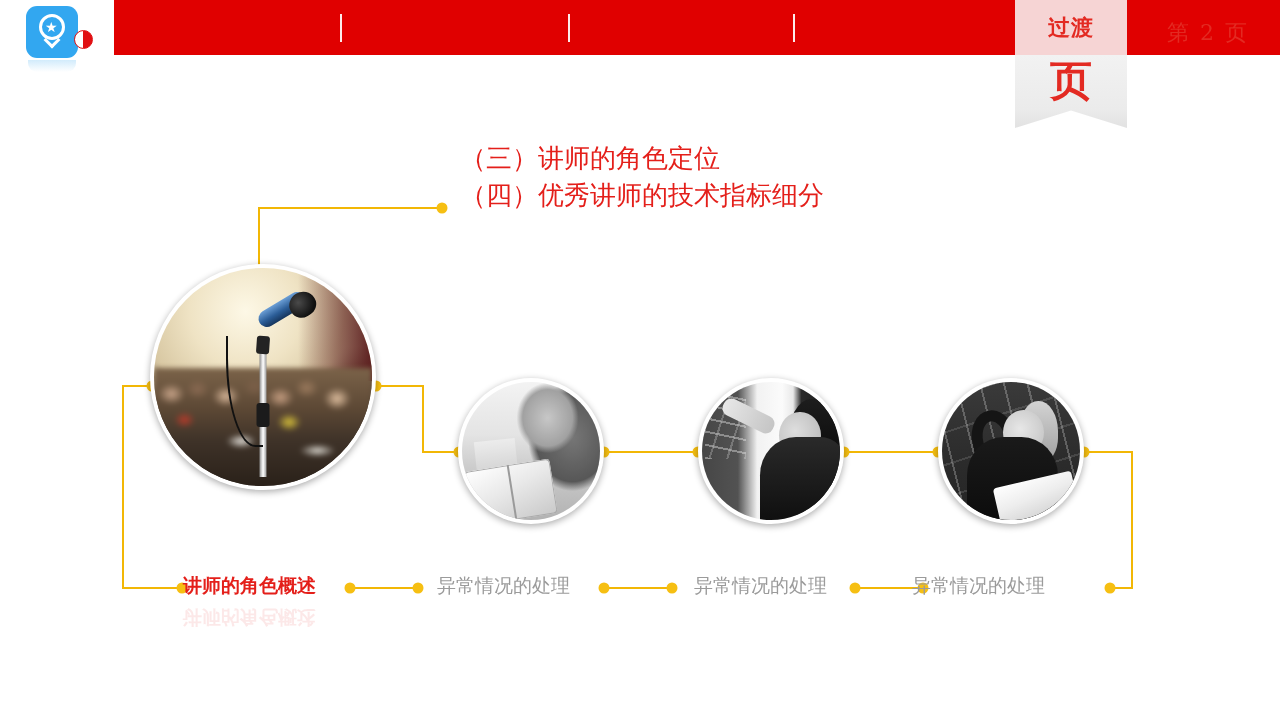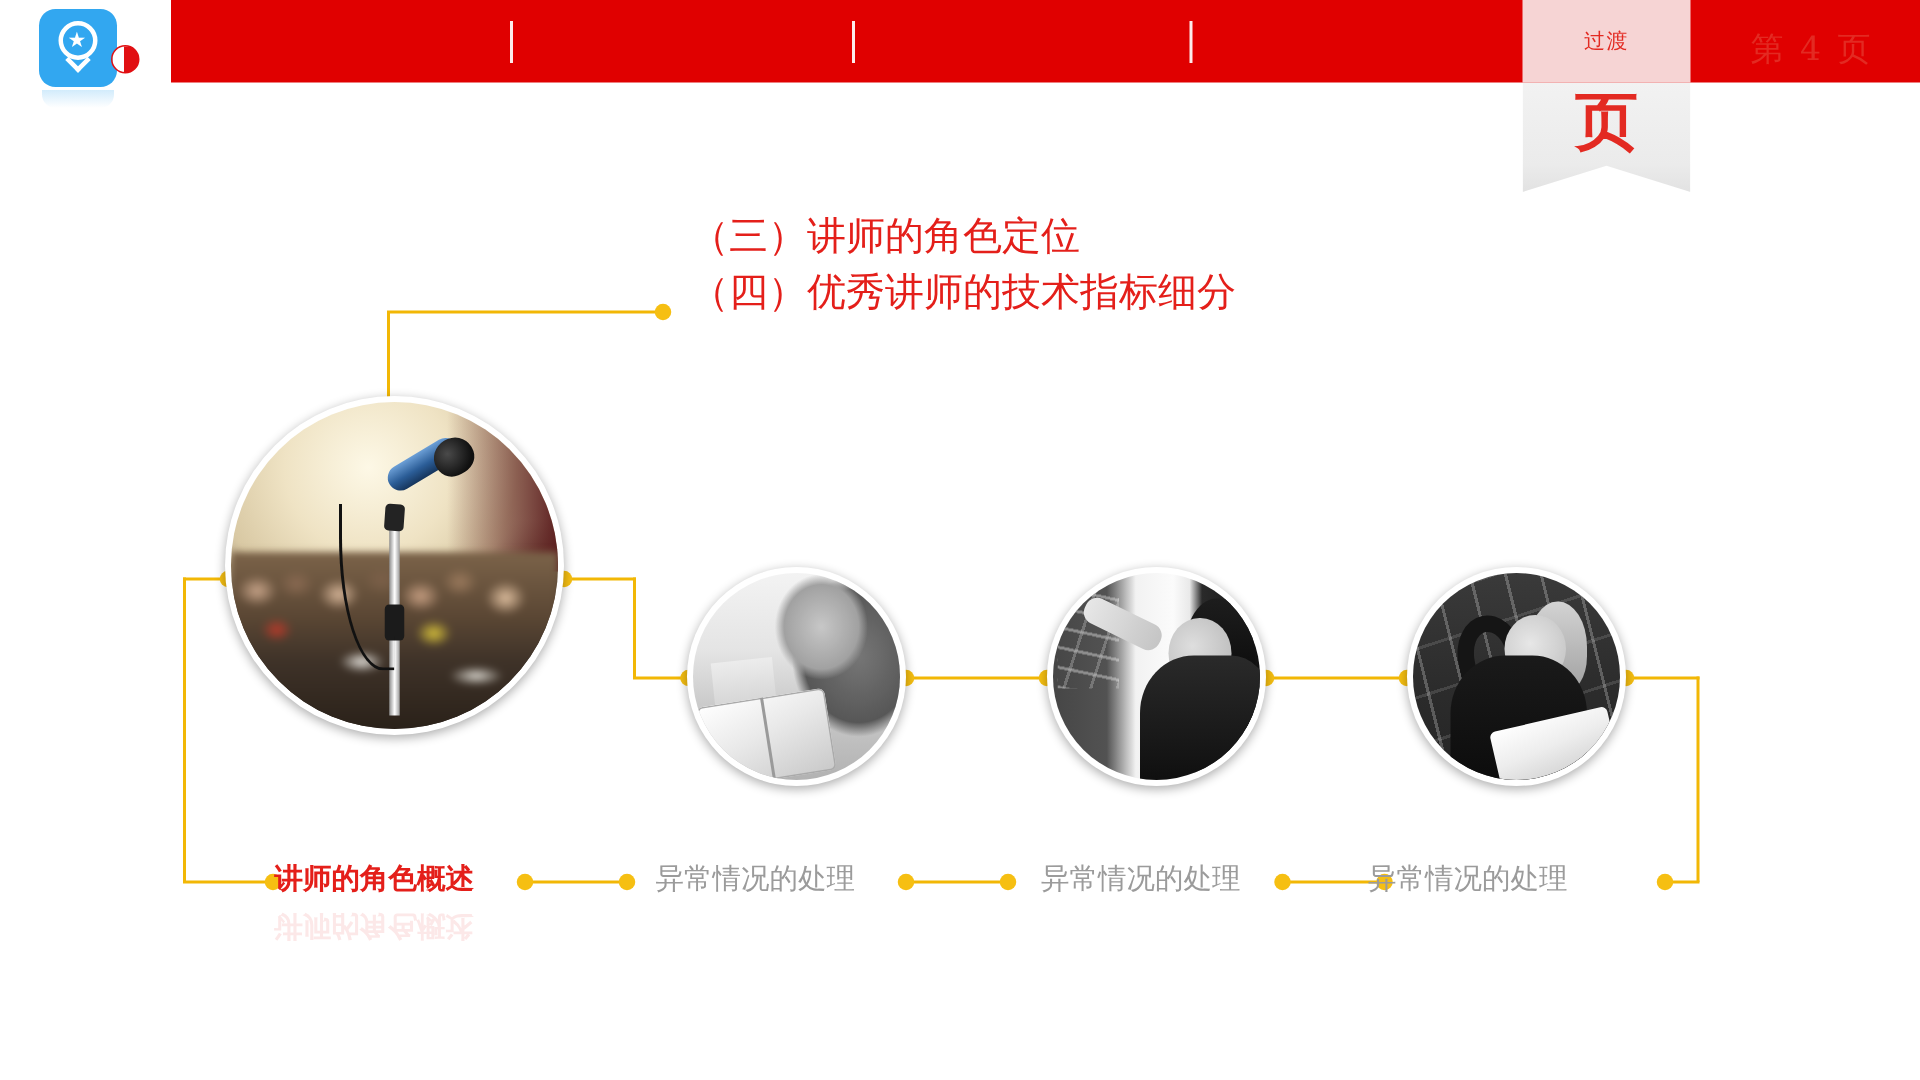--- a/index.html
+++ b/index.html
@@ -116,22 +116,22 @@
     top: 0;
     width: 112px;
     height: 55px;
     background: #f6d4d4;
     display: flex;
     align-items: center;
     justify-content: center;
   }
   .ribbon-top-text {
     color: #e32a22;
-    font-size: 14px;
-    font-weight: 400;
+    font-size: 22px;
+    font-weight: 700;
     letter-spacing: 1px;
   }
   .ribbon-bot {
     position: absolute;
     left: 0;
     top: 55px;
     width: 112px;
     height: 73px;
     background: linear-gradient(180deg, #f2f2f2 0%, #ebebeb 75%, #e2e2e2 100%);
     clip-path: polygon(0 0, 100% 0, 100% 100%, 50% 76%, 0 100%);
@@ -376,21 +376,21 @@
 
   <div class="ribbon">
     <div class="ribbon-top">
       <span class="ribbon-top-text">过渡</span>
     </div>
     <div class="ribbon-bot">
       <span class="ribbon-bot-text">页</span>
     </div>
   </div>
 
-  <div class="page-num">第 4 页</div>
+  <div class="page-num">第 2 页</div>
 
   <div class="agenda">
     <div class="agenda-item">（三）讲师的角色定位</div>
     <div class="agenda-item">（四）优秀讲师的技术指标细分</div>
   </div>
 
   <div class="ln ln-v" style="left:258px; top:208px; height:82px;"></div>
   <div class="ln ln-h" style="left:258px; top:207px; width:184px;"></div>
   <div class="dot" style="left:442px; top:208px;"></div>
   <div class="dot" style="left:259px; top:290px;"></div>

